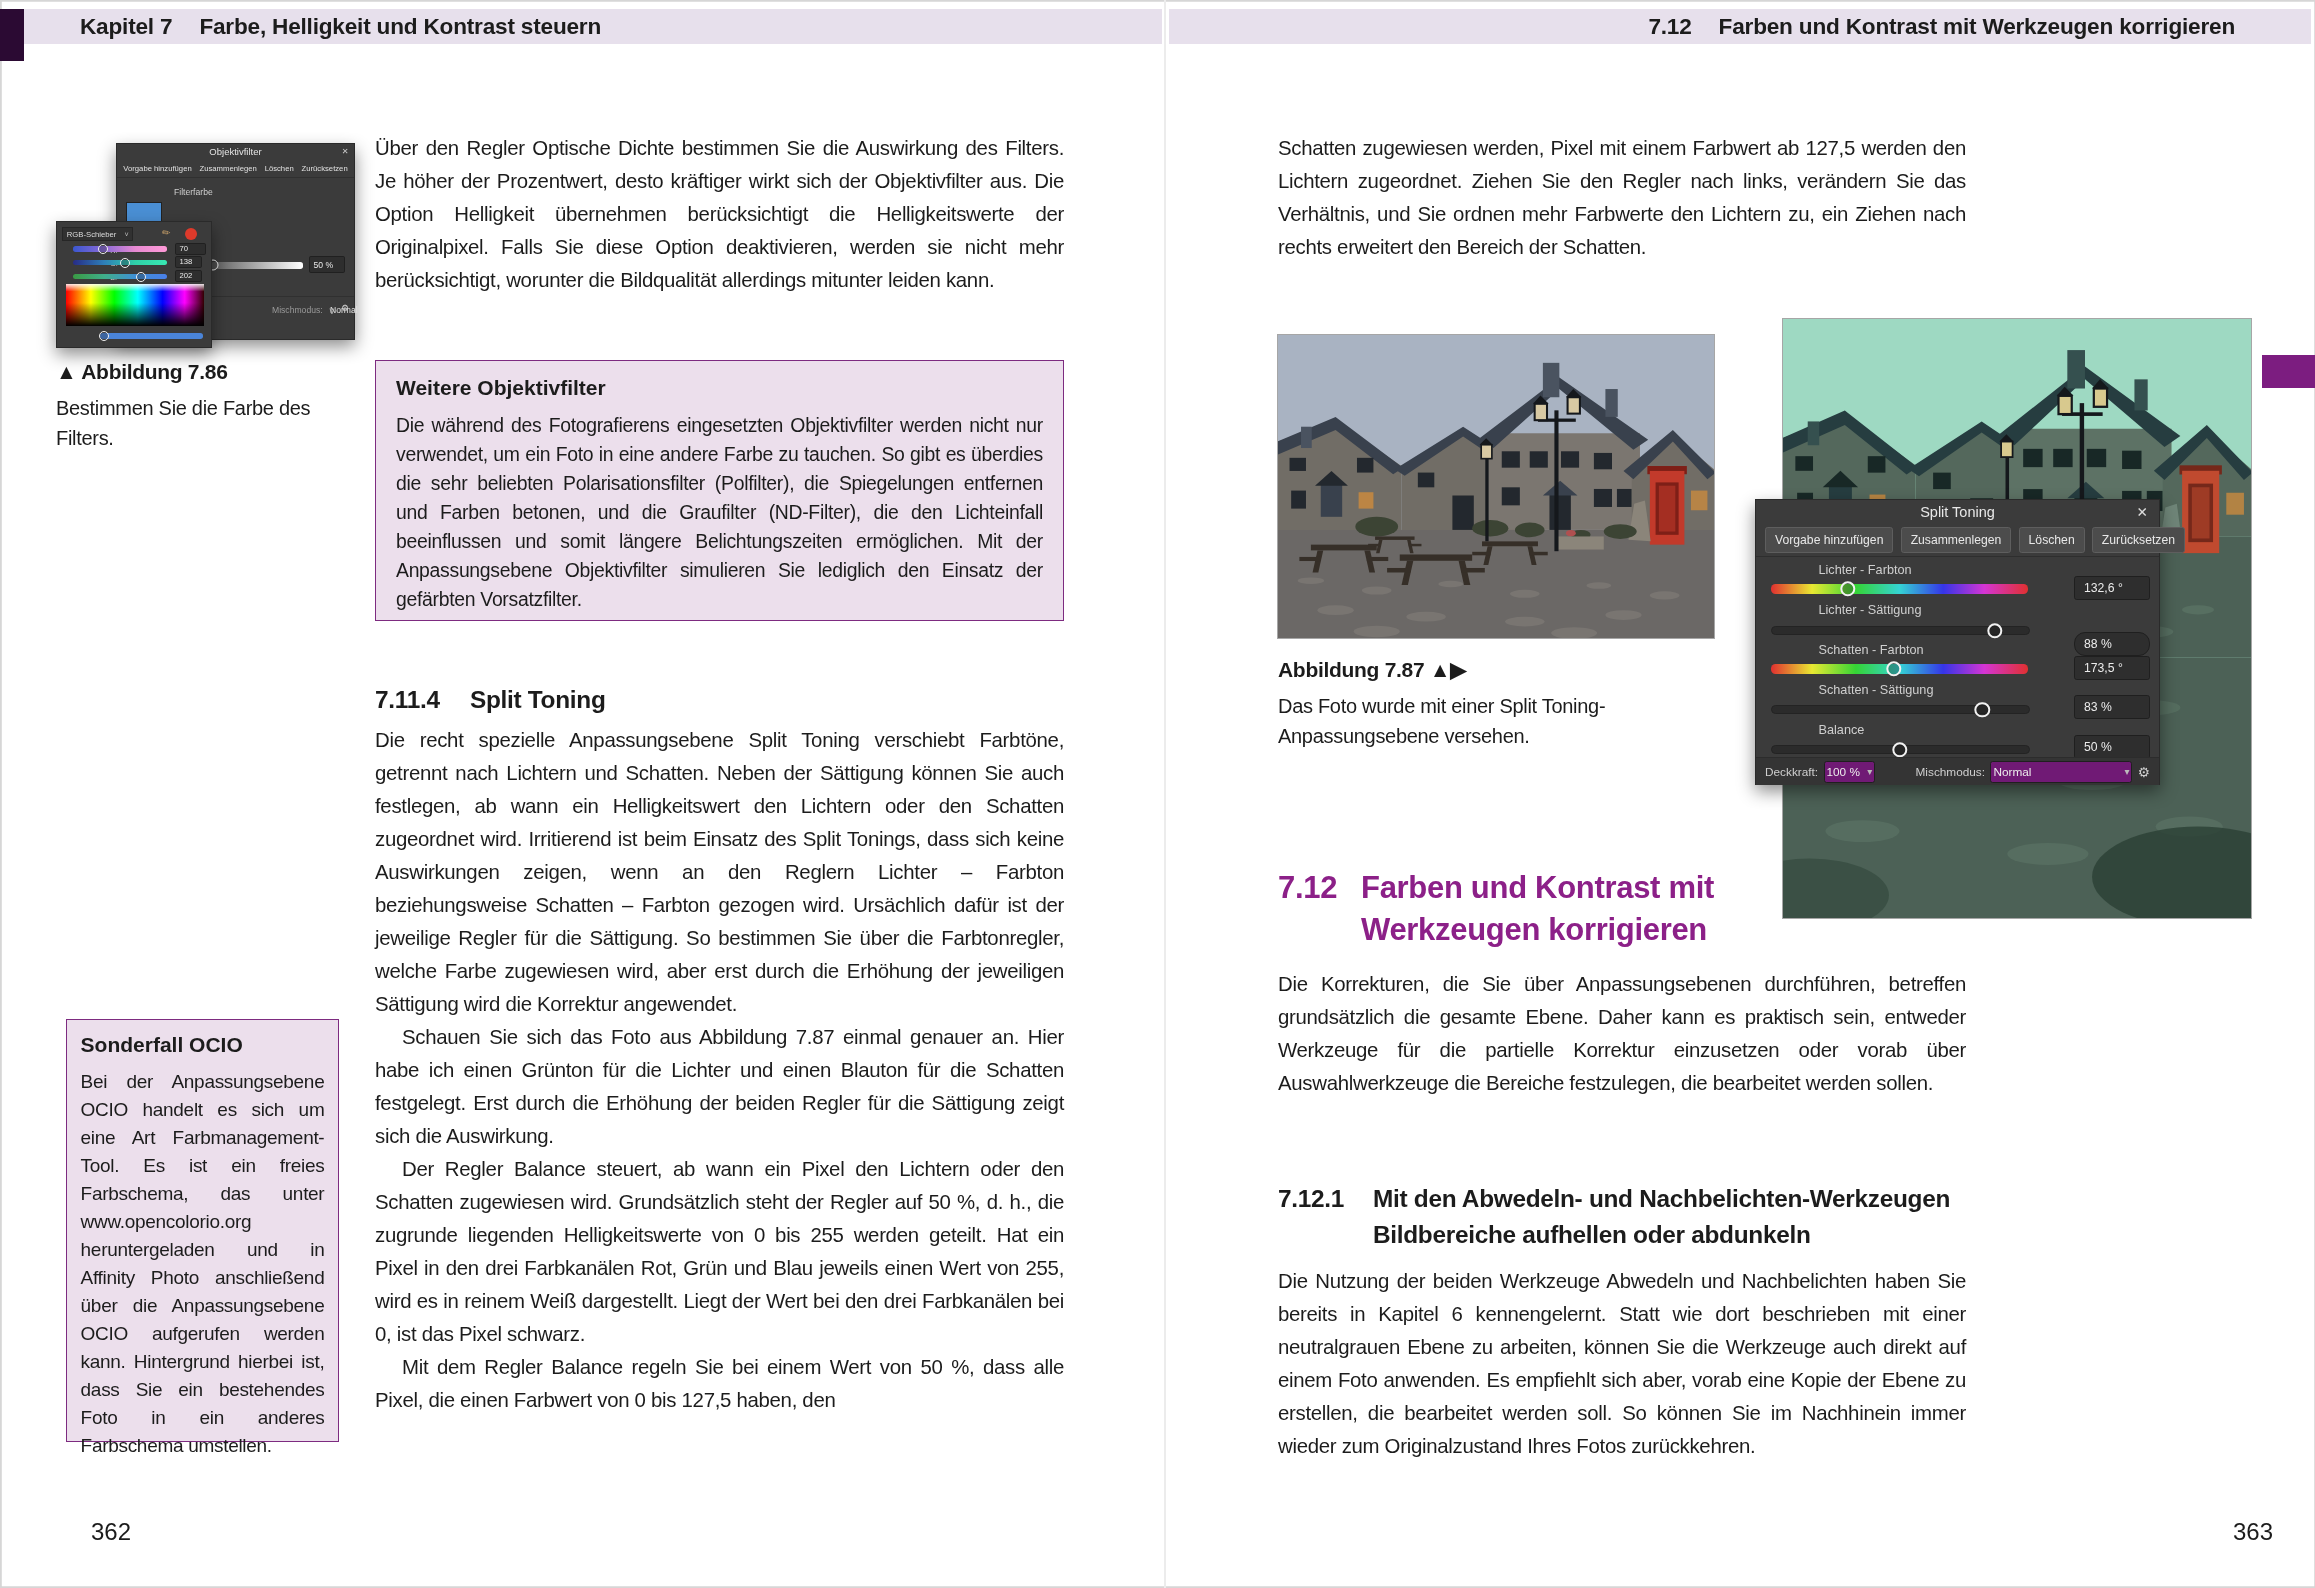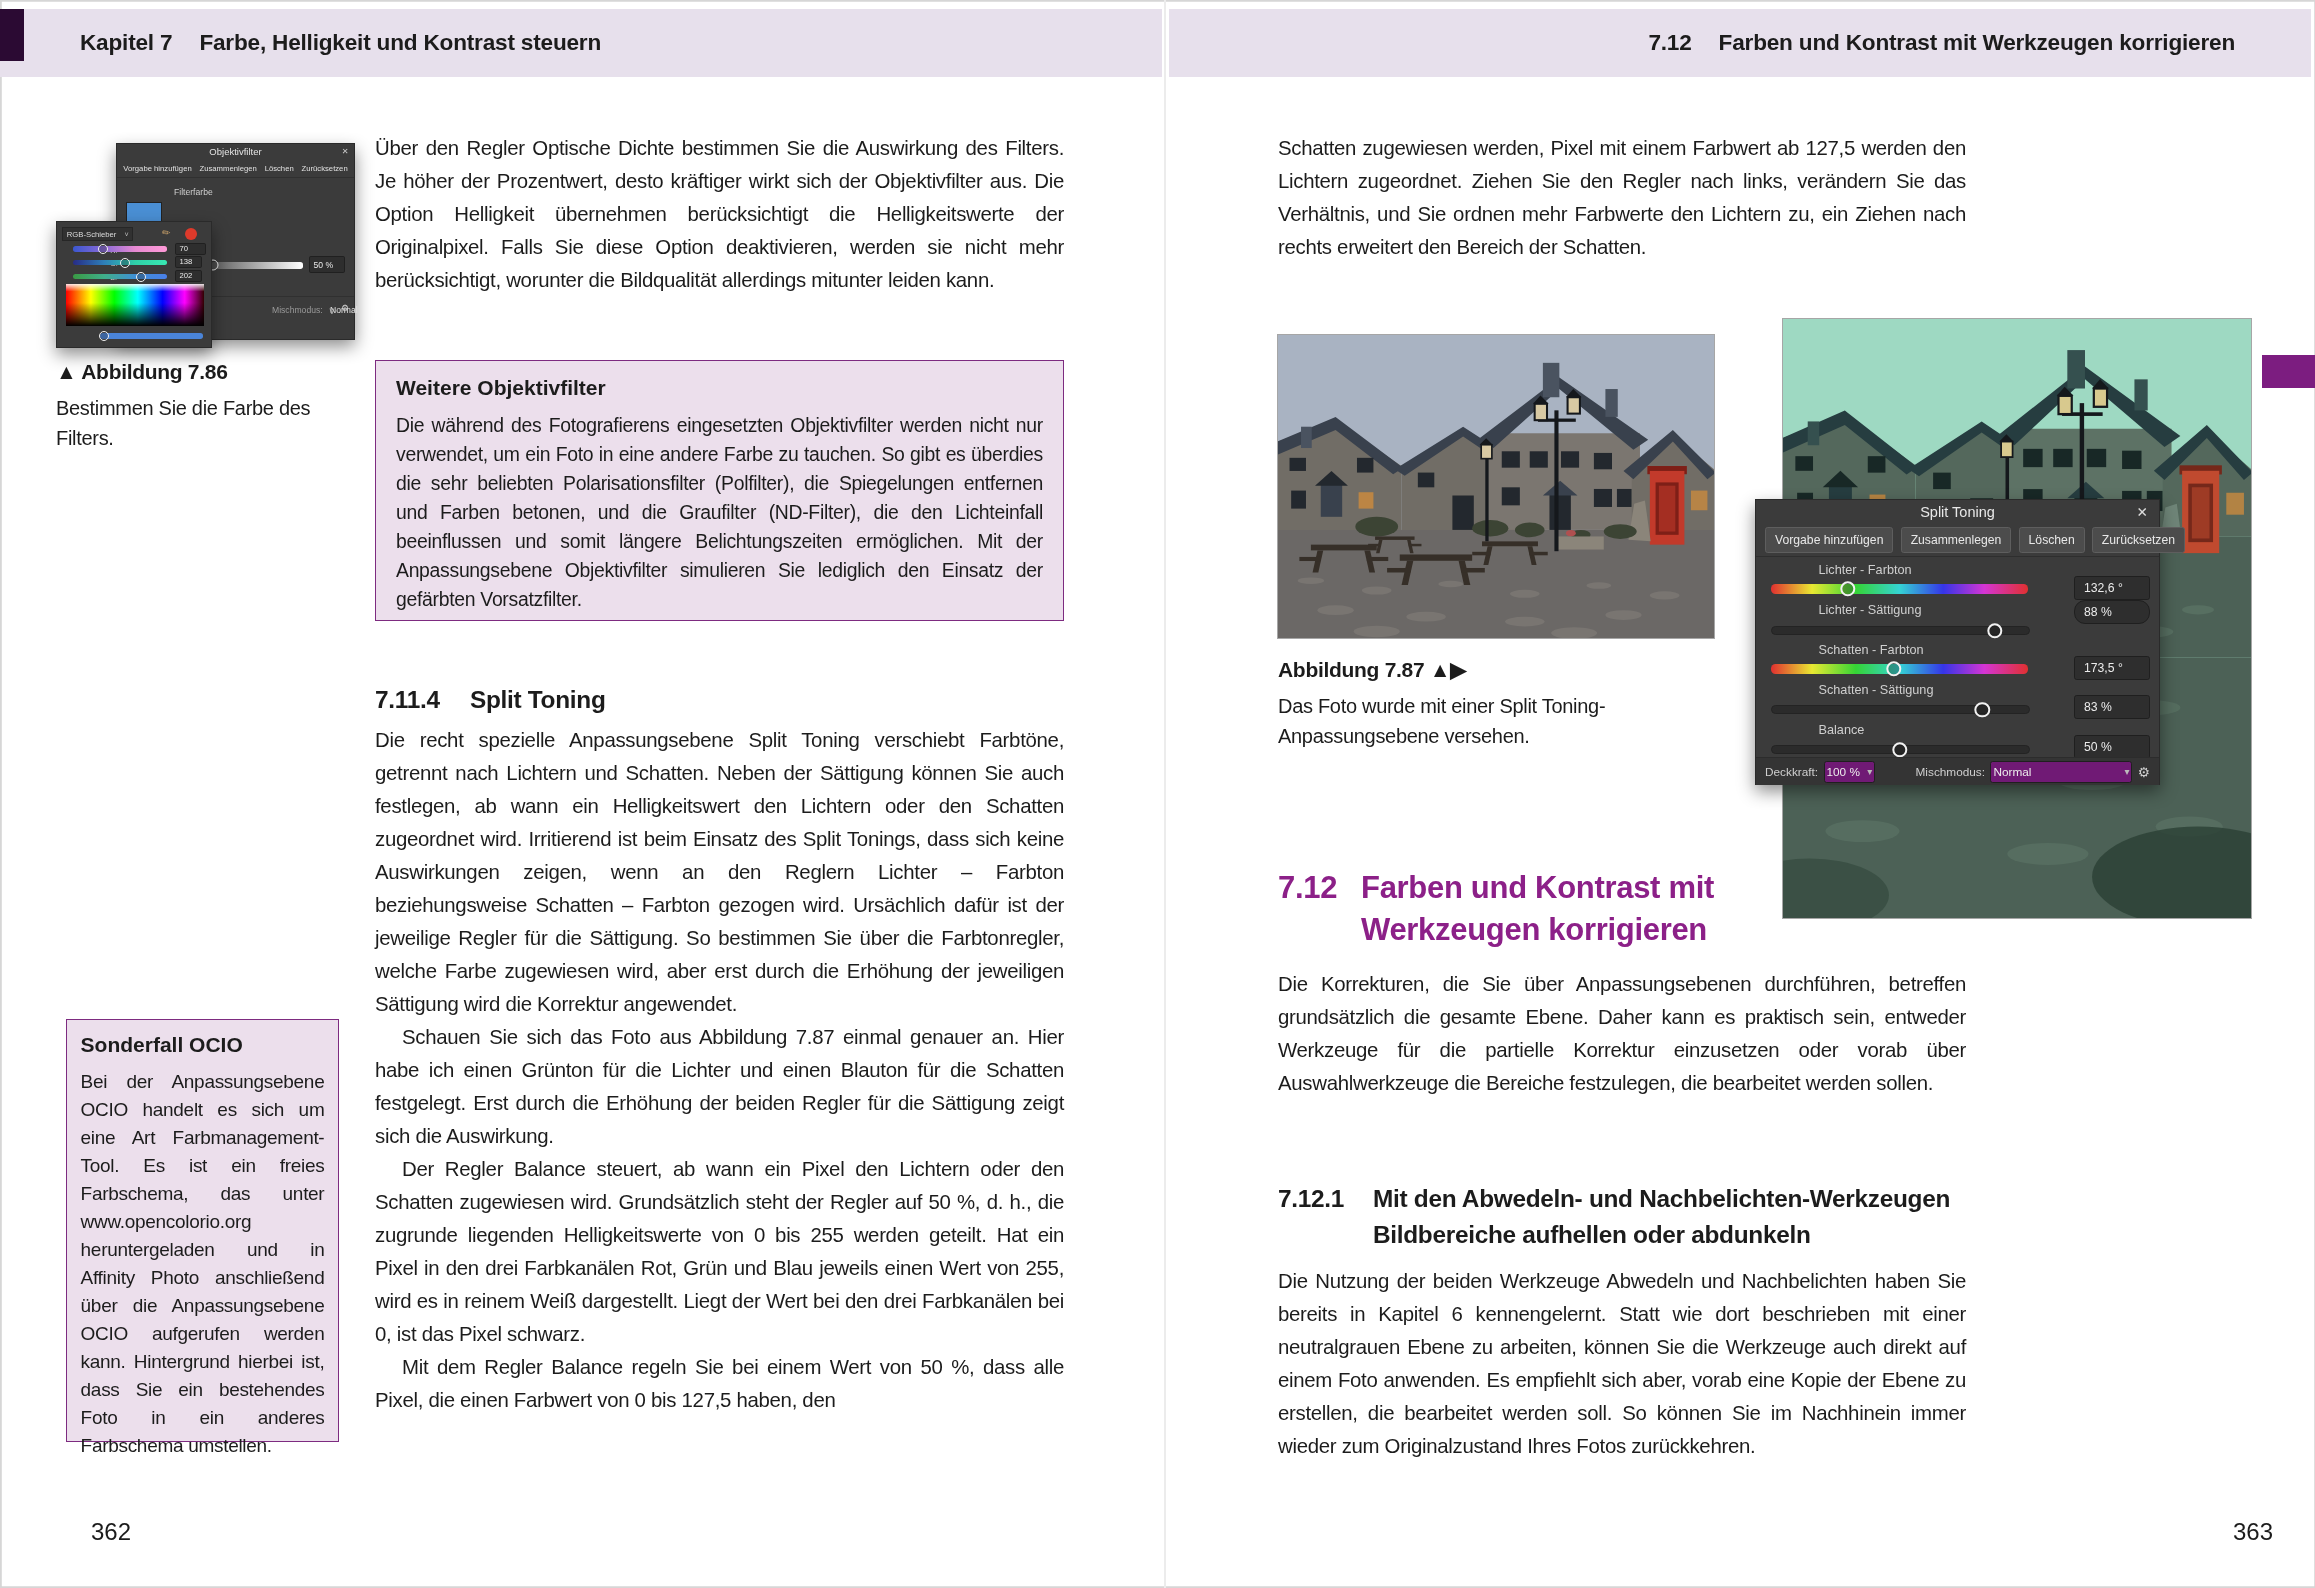--- a/index.html
+++ b/index.html
@@ -2,21 +2,21 @@
 <html lang="de" style="font-size:14.5px"><head>
 <meta charset="utf-8">
 <style>
   html,body{margin:0;padding:0;background:#9a9a9a;}
   .canvas{position:relative;width:2316px;height:1588px;background:#ffffff;
           font-family:"Liberation Sans",sans-serif;color:#1c1c1c;overflow:hidden;
           box-shadow:inset 0 0 0 1.8px #d6d6d6;}
   .abs{position:absolute;}
 
   
-  .band{position:absolute;top:9px;height:68px;background:#e7e0ec;display:flex;align-items:center;
+  .band{position:absolute;top:9px;height:35px;background:#e7e0ec;display:flex;align-items:center;
         font-weight:bold;font-size:22.6px;letter-spacing:-0.2px;}
   .band-left{left:0;width:1162px;padding-left:80px;box-sizing:border-box;}
   .band-right{left:1169px;width:1142px;justify-content:flex-end;padding-right:76px;box-sizing:border-box;}
   .band .gap{display:inline-block;width:27px;}
   .chapter-tab{position:absolute;left:0;top:9px;width:23.5px;height:52px;background:#2b0a33;}
   .spine{position:absolute;left:1164px;top:0;width:1.8px;height:1588px;background:#ececec;}
 
   
   .body-text{font-size:20.4px;line-height:33px;text-align:justify;letter-spacing:-0.3px;}
   .body-text p{margin:0;}
@@ -342,21 +342,21 @@
     <div class="dlg-label" style="left:14.5px;top:63px;">Lichter - Farbton</div>
     <div class="track hue" style="top:84px;">
       <span class="ring" style="top: 4.5px; left: 30%;"></span>
     </div>
     <div class="valbox" style="top:76px;">132,6 °</div>
 
     <div class="dlg-label" style="left:14.5px;top:103px;">Lichter - Sättigung</div>
     <div class="track plain" style="top:126px;">
       <span class="ring" style="top: 3.6px; left: 87%;"></span>
     </div>
-    <div class="valbox" style="top:100px;border-radius:11px;">88 %</div>
+    <div class="valbox" style="top:132px;border-radius:11px;">88 %</div>
 
     <div class="dlg-label" style="left:14.5px;top:143px;">Schatten - Farbton</div>
     <div class="track hue" style="top:164px;">
       <span class="ring" style="top: 4.5px; left: 48%;"></span>
     </div>
     <div class="valbox" style="top:156px;">173,5 °</div>
 
     <div class="dlg-label" style="left:14.5px;top:183px;">Schatten - Sättigung</div>
     <div class="track plain" style="top:205px;">
       <span class="ring" style="top: 3.6px; left: 82%;"></span>

